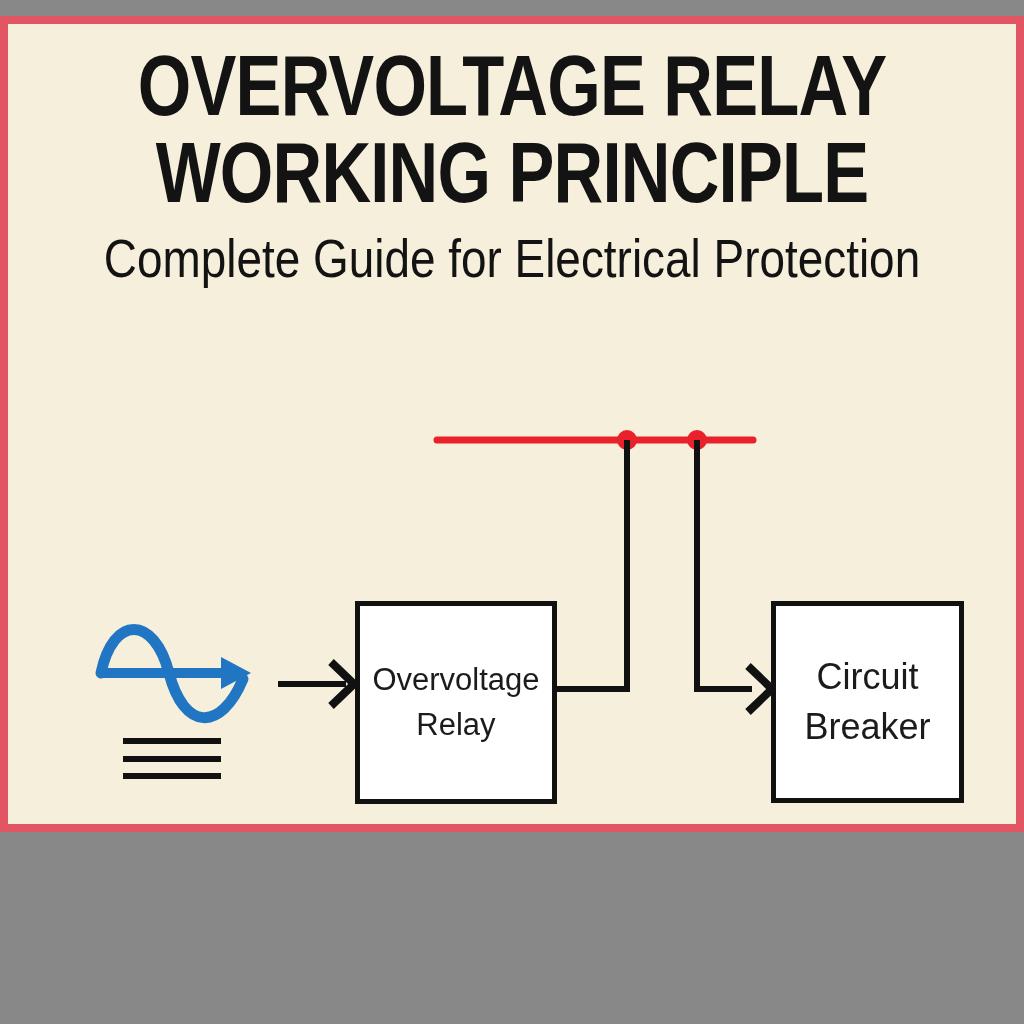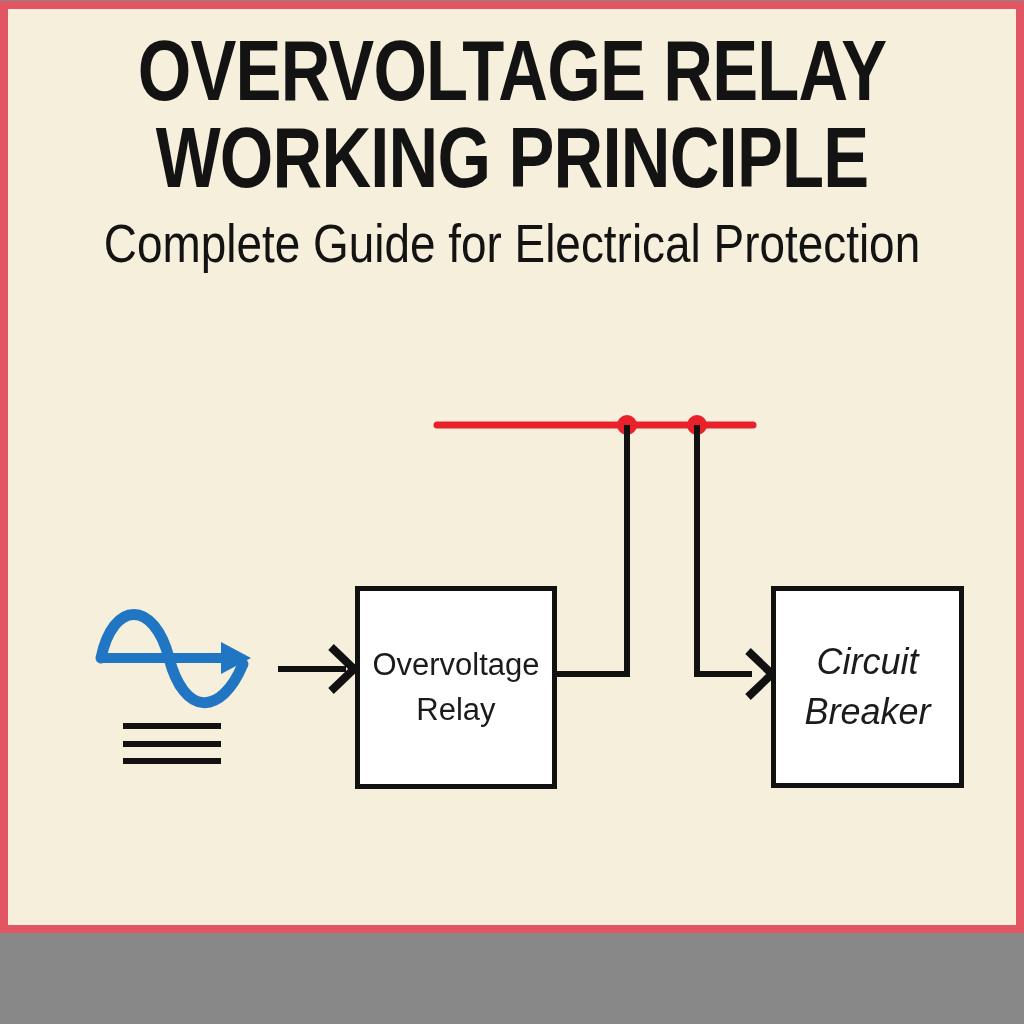--- a/index.html
+++ b/index.html
@@ -1,19 +1,19 @@
 <!DOCTYPE html>
 <html style="--page-bg: #f5efdb; --frame-red: #e25663; --bus-red: #e9212b; --accent-blue: #2176c4; --line-black: #111111; --box-bg: #ffffff; --text-black: #131313;"><head>
 <meta charset="utf-8">
 <style>
   html,body{margin:0;padding:0;background:#888;}
   .canvas{
     position:relative;
-    width:1024px;height:932px;
-    margin:1px auto;
+    width:1024px;height:816px;
+    margin:16px auto;
     background:var(--page-bg,#f5efdb);
     overflow:hidden;
     font-family:"Liberation Sans","DejaVu Sans",sans-serif;
   }
   .frame{
     position:absolute;inset:0;
     border:8px solid var(--frame-red,#e25663);
     pointer-events:none;z-index:50;
   }
   
@@ -35,21 +35,21 @@
   .connector-layer{position:absolute;left:0;top:0;width:1024px;height:1024px;z-index:10;}
   .node-box{
     position:absolute;box-sizing:border-box;
     background:var(--box-bg,#ffffff);
     border:5px solid var(--line-black,#111111);
     display:flex;align-items:center;justify-content:center;
     text-align:center;z-index:20;
     color:#1b1b1b;
   }
   .relay-box{left:355px;top:585px;width:202px;height:203px;}
-  .breaker-box{left:771px;top:585px;width:193px;height:202px;font-style:italic;}
+  .breaker-box{left:771px;top:585px;width:193px;height:202px;}
   .relay-box .box-label{font-size:31px;line-height:1.42;}
   .breaker-box .box-label{font-size:36px;line-height:1.38;}
   .box-label{width:100%;padding:0 4px;}
 </style>
 </head>
 <body>
 
 <div class="canvas">
 
   <div class="header">

